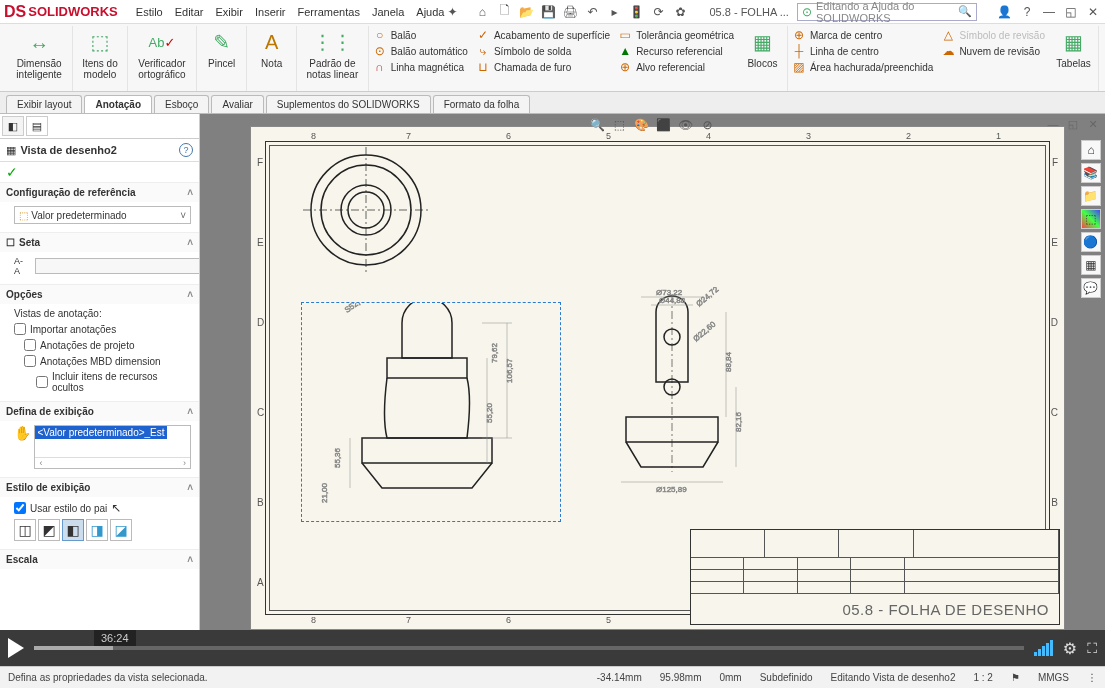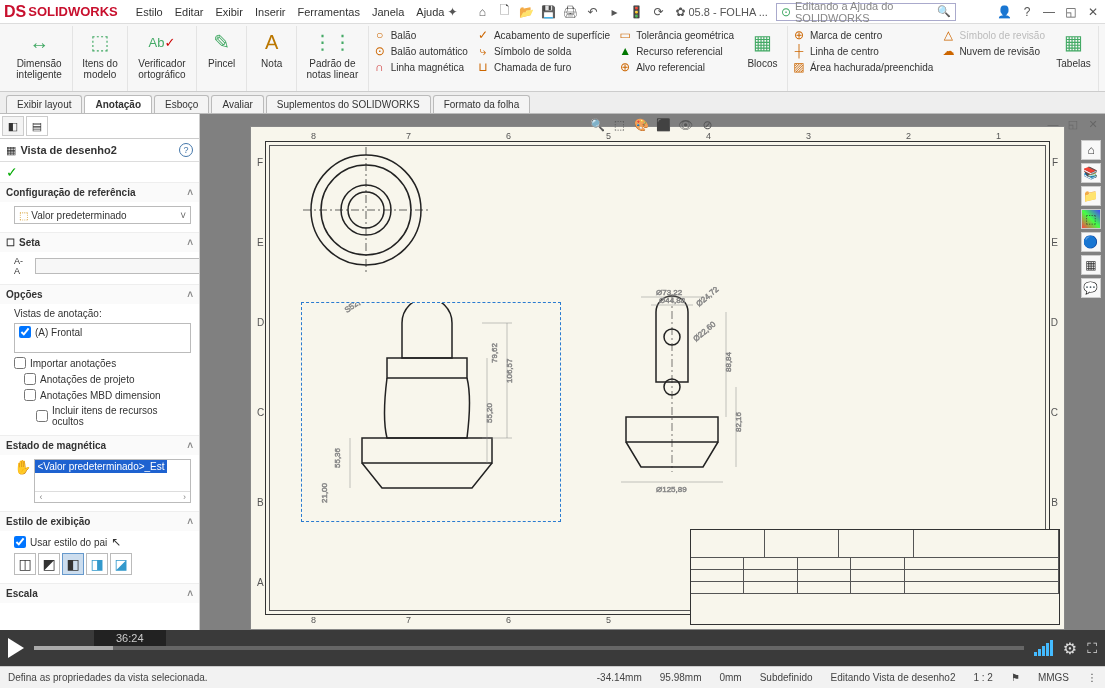--- a/index.html
+++ b/index.html
@@ -6,21 +6,21 @@
 body { width: 1105px; height: 688px; overflow: hidden; background: #fff; font-size: 11px; color: #333; position: relative; }
 
 
 .titlebar { height: 24px; background: #fff; display: flex; align-items: center; padding: 0 4px; border-bottom: 1px solid #ddd; }
 .logo { color: #c8102e; font-weight: bold; font-size: 13px; display: flex; align-items: center; gap: 2px; }
 .logo-prefix { font-size: 16px; }
 .menubar { display: flex; gap: 12px; margin-left: 18px; }
 .menubar span { color: #333; cursor: default; }
 .title-tools { display: flex; gap: 6px; margin-left: 14px; align-items: center; }
 .tico { width: 16px; height: 16px; display: flex; align-items: center; justify-content: center; font-size: 12px; color: #555; }
-.doc-name { margin-left: 0; color: #555; }
+.doc-name { margin-left: 21px; color: #555; }
 .search { margin-left: 8px; width: 180px; height: 18px; border: 1px solid #aac; background: #fff; display: flex; align-items: center; padding: 0 4px; color: #888; }
 .win-controls { margin-left: auto; display: flex; gap: 6px; align-items: center; }
 
 
 .ribbon { height: 68px; display: flex; background: #f7f7f7; border-bottom: 1px solid #ccc; padding: 2px 6px 0 6px; }
 .rgroup { display: flex; flex-direction: column; align-items: center; justify-content: flex-start; padding: 2px 6px; border-right: 1px solid #e4e4e4; min-width: 50px; }
 .rgroup.big { flex-direction: column; text-align: center; }
 .rgroup-icon { width: 28px; height: 28px; display: flex; align-items: center; justify-content: center; font-size: 20px; color: #4a6; }
 .rgroup-label { font-size: 10px; text-align: center; line-height: 1.1; margin-top: 2px; }
 .rlist { display: flex; flex-direction: column; gap: 2px; padding: 2px 4px; }
@@ -77,21 +77,21 @@
 .drawing-title { position: absolute; right: 10px; bottom: 6px; font-size: 15px; color: #666; letter-spacing: 0.5px; }
 
 
 .dwg { position: absolute; }
 
 
 .videobar { position: absolute; left: 0; right: 0; bottom: 22px; height: 36px; background: #3a3a3a; display: flex; align-items: center; padding: 0 8px; gap: 10px; }
 .play { width: 0; height: 0; border-left: 16px solid #fff; border-top: 10px solid transparent; border-bottom: 10px solid transparent; }
 .progress { flex: 1; height: 4px; background: #666; position: relative; }
 .progress .fill { position: absolute; left: 0; top: 0; bottom: 0; width: 8%; background: #aaa; }
-.time { color: #ccc; font-size: 11px; background: #222; padding: 2px 22px; position: absolute; top: -16px; left: 60px; }
+.time { color: #ccc; font-size: 11px; background: #222; padding: 2px 7px; position: absolute; top: -16px; left: 60px; }
 .vid-right { display: flex; gap: 10px; align-items: center; }
 .vol { display: flex; gap: 1px; align-items: flex-end; }
 .vol span { width: 3px; background: #4bf; }
 
 
 .statusbar { position: absolute; left: 0; right: 0; bottom: 0; height: 22px; background: #f2f2f2; border-top: 1px solid #ccc; display: flex; align-items: center; padding: 0 8px; font-size: 10px; color: #444; gap: 18px; }
 .statusbar .spacer { flex: 1; }
 </style>
 </head>
 <body>
@@ -283,46 +283,40 @@
         <input type="text" style="flex: 1 1 0%; height: 16px; border: 1px solid rgb(187, 187, 187); background: rgb(247, 247, 247);">
       </div>
     </div>
 
     <div class="section-head">
         <span>Opções</span>
         <span class="caret">˄</span>
       </div>
     <div class="section-body">
       <span style="font-size:10px;">Vistas de anotação:</span>
-      <div class="listbox">
-          <label class="chk">
-            <input type="checkbox" checked="" style="">
-            <span>(A) Frontal</span>
-          </label>
-        </div>
       <label class="chk">
           <input type="checkbox" style="">
           <span>Importar anotações</span>
         </label>
       <label class="chk" style="margin-left:10px;">
           <input type="checkbox" style="">
           <span>Anotações de projeto</span>
         </label>
       <label class="chk" style="margin-left:10px;">
           <input type="checkbox" style="">
           <span>Anotações MBD dimension</span>
         </label>
       <label class="chk" style="margin-left:22px;">
           <input type="checkbox" style="">
           <span>Incluir itens de recursos ocultos</span>
         </label>
     </div>
 
     <div class="section-head">
-        <span>Estado de magnética</span>
+        <span>Defina de exibição</span>
         <span class="caret">˄</span>
       </div>
     <div class="section-body">
       <div style="display:flex;gap:3px;align-items:flex-start;">
         <span style="color:#e90;font-size:14px;">✋</span>
         <div class="state-box" style="flex:1;">
           <span class="state-sel">&lt;Valor predeterminado&gt;_Est</span>
           <div style="height:18px;"></div>
           <div class="scroll-row">
               <span>‹</span>
@@ -495,20 +489,21 @@
             <div class="cell"></div>
             <div class="cell" style="flex:3;"></div>
           </div>
         <div class="row" style="height:12px;">
             <div class="cell"></div>
             <div class="cell"></div>
             <div class="cell"></div>
             <div class="cell"></div>
             <div class="cell" style="flex:3;"></div>
           </div>
+        <div class="drawing-title">05.8 - FOLHA DE DESENHO</div>
       </div>
     </div>
   </div>
 </div>
 
 <div class="videobar">
   <div class="play"></div>
   <div style="position:relative;flex:1;">
     <div class="time">36:24</div>
     <div class="progress">

